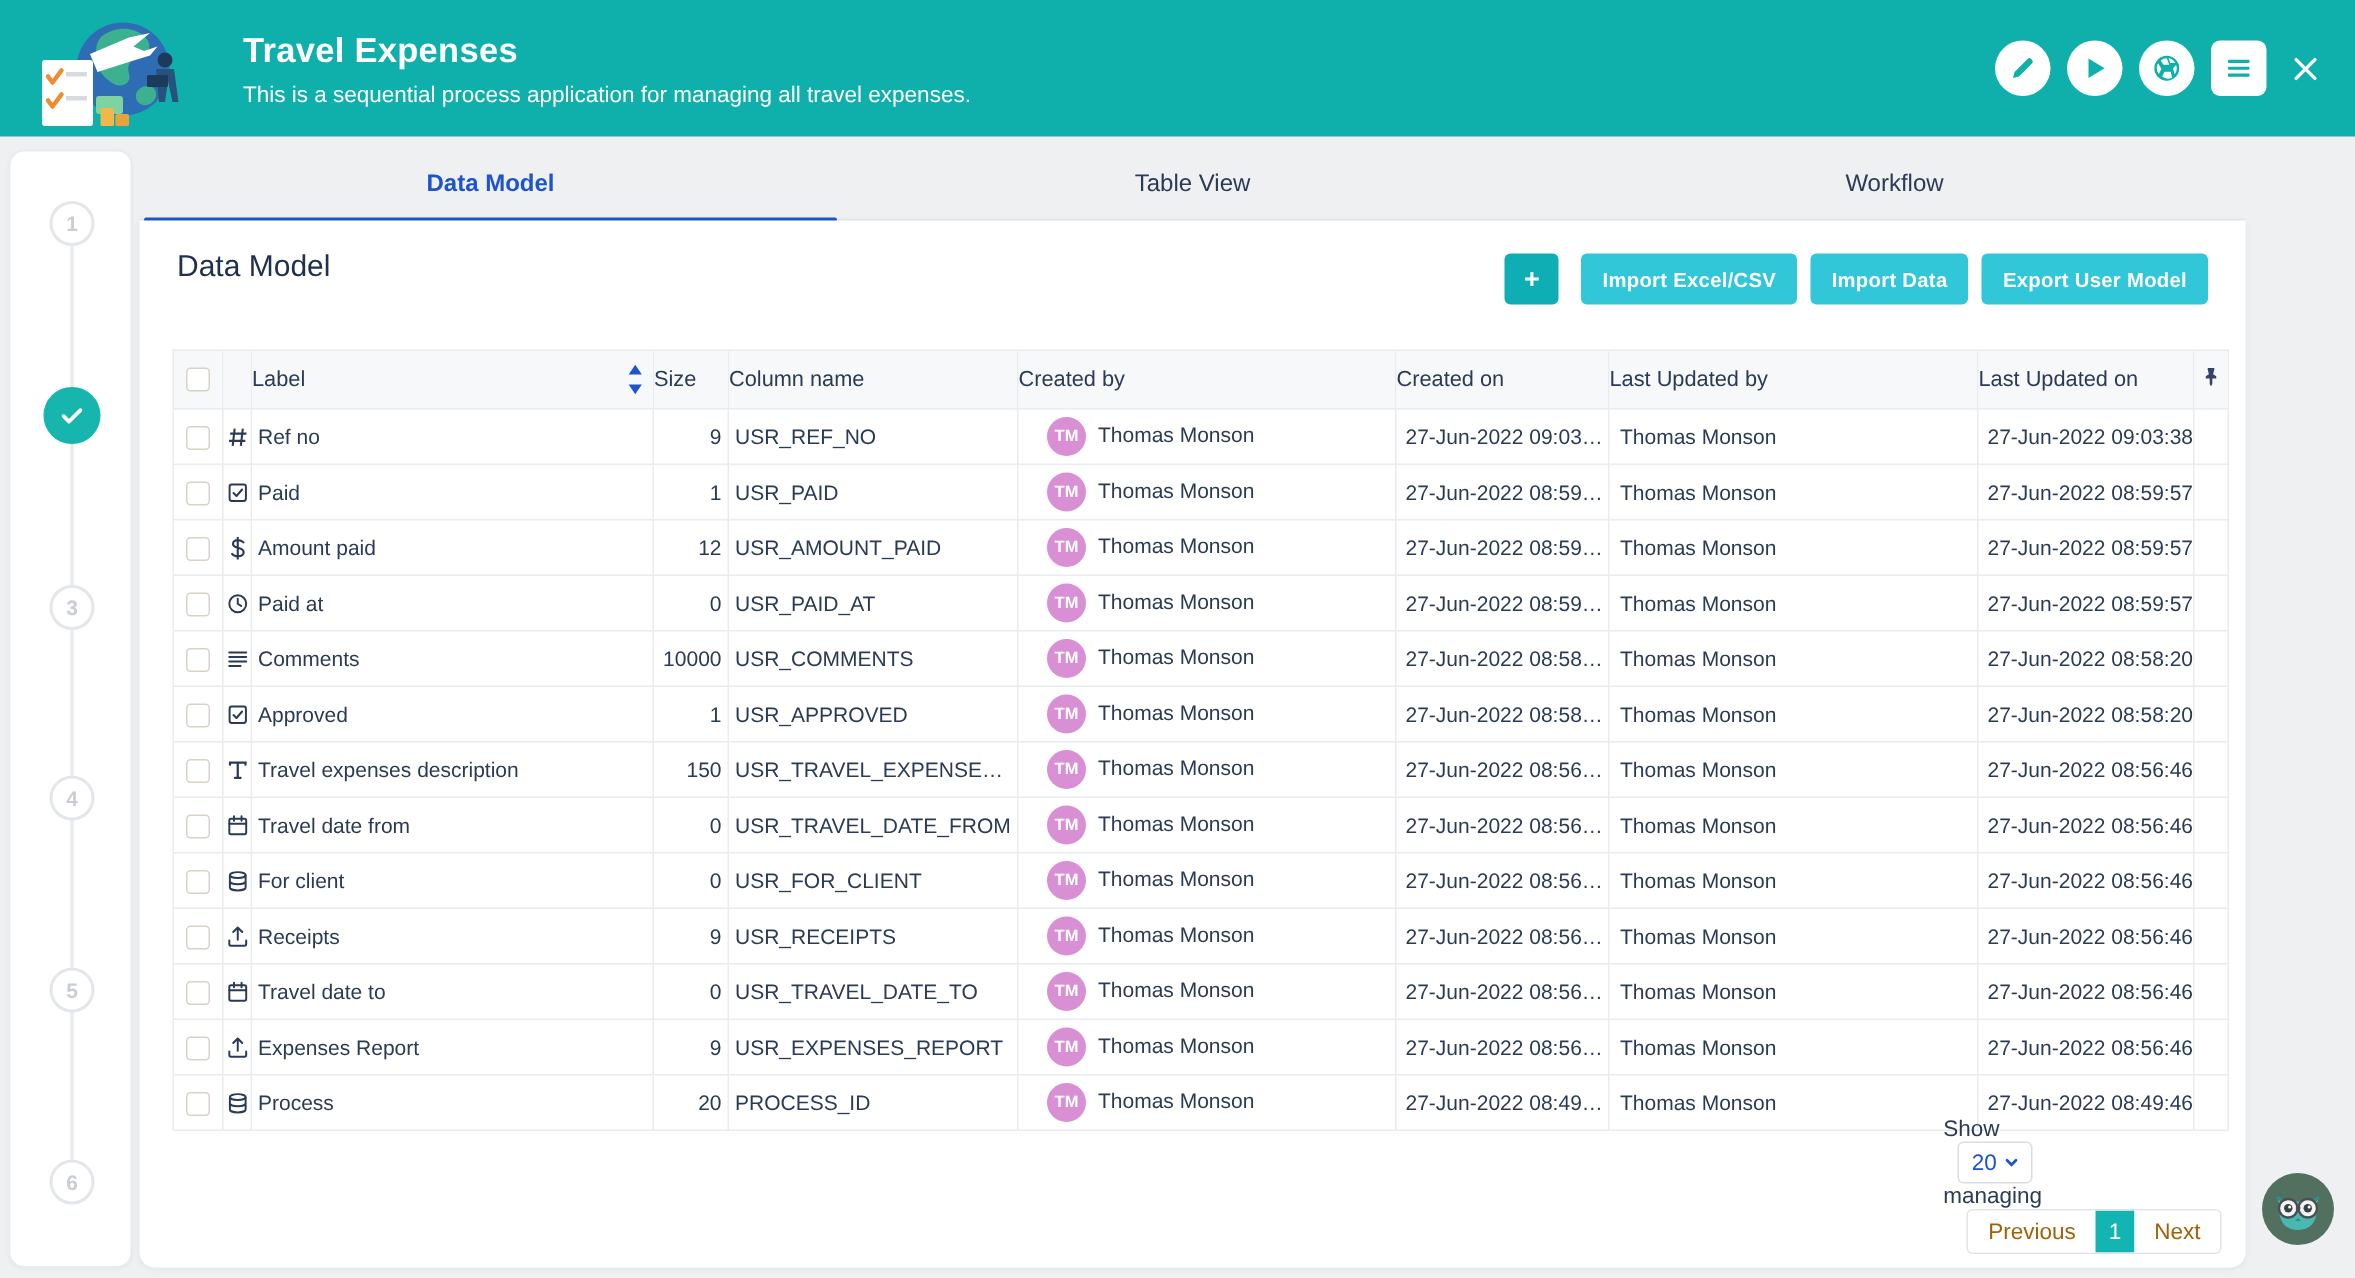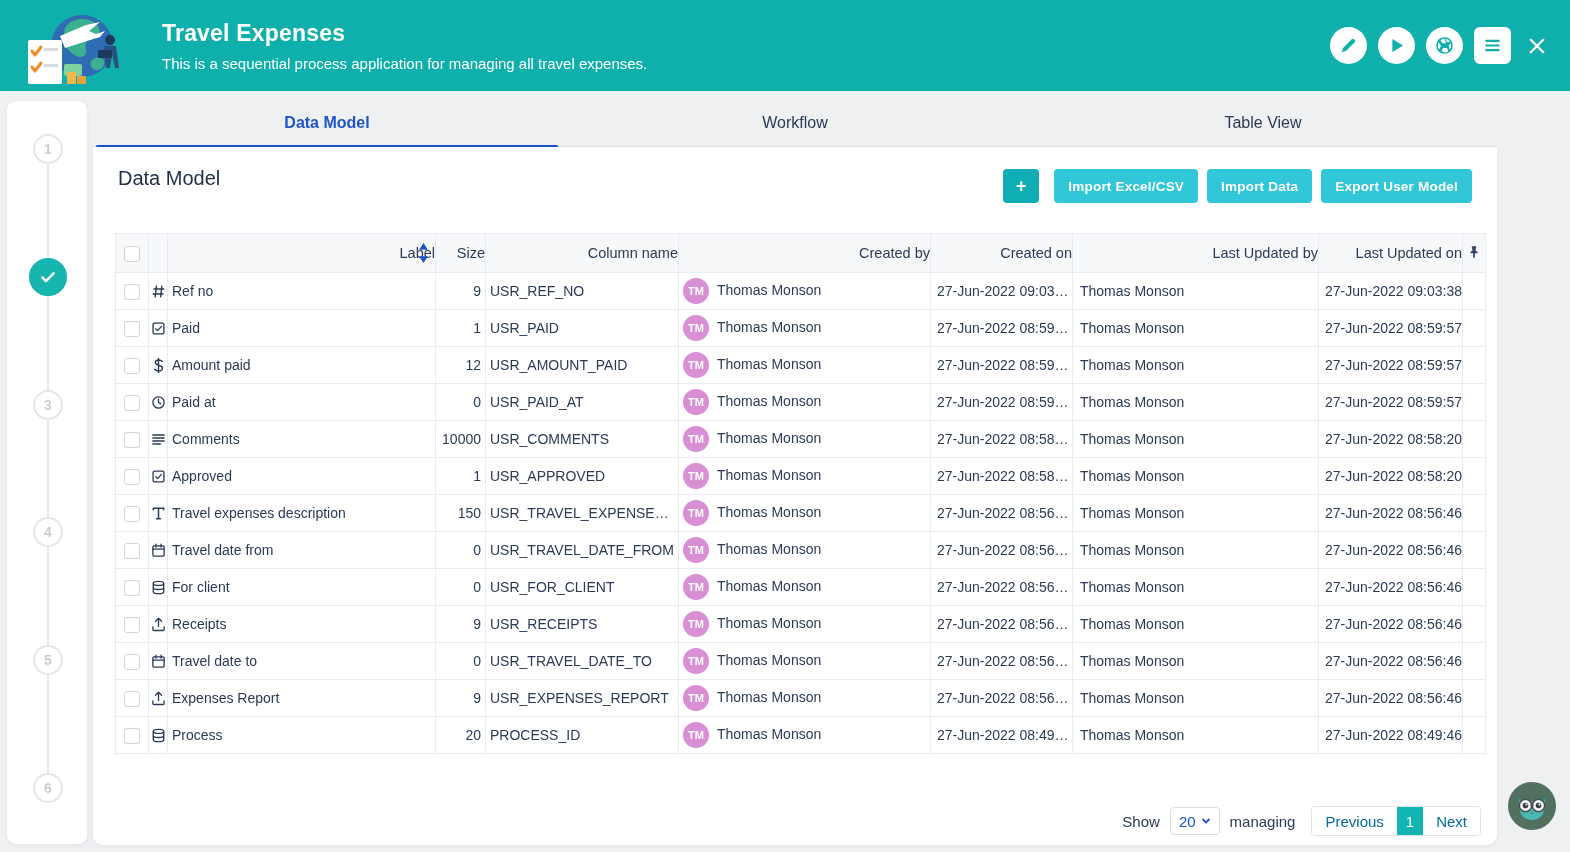--- a/index.html
+++ b/index.html
@@ -98,59 +98,59 @@
 
   
   .tablewrap { margin:14px 12px 0 22px; }
   table { width:100%; border-collapse:collapse; table-layout:fixed; }
   th, td {
     border-right:1px solid #e8ebef; border-bottom:1px solid #e8ebef;
     font-size:14px; color:#2b3a55; overflow:hidden; white-space:nowrap; text-overflow:ellipsis;
   }
   th:last-child, td:last-child { border-right:none; }
   table { border:1px solid #e8ebef; }
-  thead th { background:#f7f8fa; height:39px; font-weight:normal; text-align:right; font-size:14.5px; position:relative; }
+  thead th { background:#f7f8fa; height:39px; font-weight:normal; text-align:left; font-size:14.5px; position:relative; }
   tbody td { height:37px; background:#fff; }
   td.cb-cell, th.cb-cell { text-align:center; }
   .cb {
     width:16px; height:16px; border:1px solid #d9d2c6; border-radius:3px; background:#fff;
     display:inline-block; vertical-align:middle; cursor:pointer;
   }
   td.icon-cell { text-align:center; color:#2b3a55; }
   td.icon-cell svg { width:15px; height:15px; vertical-align:middle; }
   td.label-cell { padding-left:4px; }
   td.size-cell { text-align:right; padding-right:4px; }
   td.col-cell { padding-left:4px; }
-  td.createdby-cell { padding-left:4px; }
+  td.createdby-cell { padding-left:19px; }
   td.date-cell { padding-left:6px; }
   td.updatedby-cell { padding-left:7px; }
   .avatar {
     display:inline-flex; width:26px; height:26px; border-radius:50%; background:#d88fd3;
     color:#fff; font-size:11px; font-weight:bold; align-items:center; justify-content:center;
     margin-right:8px; vertical-align:middle;
   }
   .sort-icon { position:absolute; right:6px; top:8px; color:#1d54cb; }
   .sort-icon svg { width:11px; height:22px; }
   th.pin-cell { text-align:center; }
   th.pin-cell svg { width:14px; height:14px; color:#33436b; }
 
   
   .table-footer {
-    position:absolute; right:16px; bottom:9px; display:flex; align-items:center; font-size:15px;
+    position:absolute; right:16px; bottom:9px; display:flex; align-items:flex-start; font-size:15px;flex-direction:column;
   }
   .pagesize {
     display:flex; align-items:center; gap:5px; border:1px solid #d9dde3; border-radius:4px;
     height:28px; padding:0 8px; margin:0 10px; color:#1d54cb; cursor:pointer;
   }
   .pagesize svg { width:10px; height:10px; }
   .pager {
     display:flex; align-items:stretch; border:1px solid #e0e4e9; border-radius:4px;
     overflow:hidden; margin-left:16px; height:30px;
   }
-  .pager .pg { display:flex; align-items:center; padding:0 13px; color:#0369a1; background:#fff; cursor:default; font-size:15px; }
+  .pager .pg { display:flex; align-items:center; padding:0 13px; color:#a16207; background:#fff; cursor:default; font-size:15px; }
   .pager .pg.current { background:#12b5b1; color:#fff; padding:0 9px; cursor:pointer; }
 
   
   .mascot { position:absolute; right:14px; bottom:22px; width:48px; height:48px; cursor:pointer; }
 </style>
 </head>
 <body>
 
 <header class="app-header">
   <svg class="app-logo" viewBox="0 0 120 80">
@@ -216,22 +216,22 @@
       </div>
       <div class="step" style="top: 304px;">3</div>
       <div class="step" style="top: 431px;">4</div>
       <div class="step" style="top: 559px;">5</div>
       <div class="step" style="top: 687px;">6</div>
     </div>
 </aside>
 
 <nav class="tabbar">
   <div class="tab active">Data Model</div>
+  <div class="tab">Table View</div>
   <div class="tab">Workflow</div>
-  <div class="tab">Table View</div>
 </nav>
 
 <section class="card">
   <div class="panel-head">
     <h2 class="panel-title">Data Model</h2>
     <div class="panel-actions">
       <button class="btn add">+</button>
       <button class="btn">Import Excel/CSV</button>
       <button class="btn">Import Data</button>
       <button class="btn">Export User Model</button>

